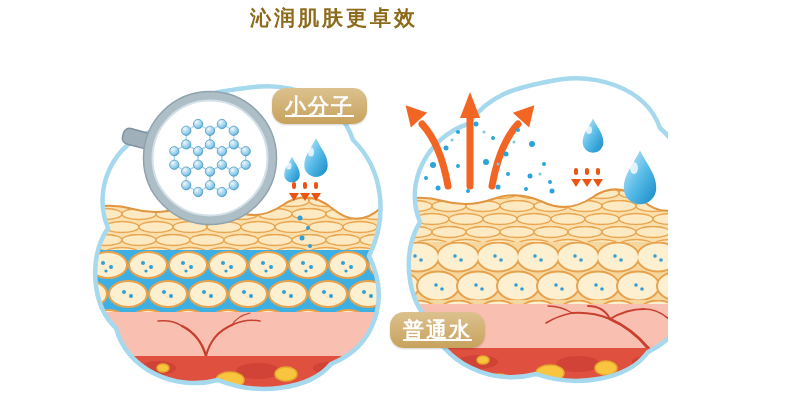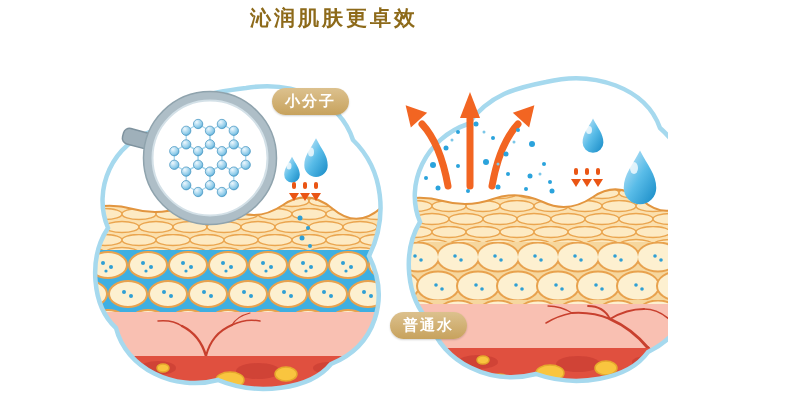--- a/index.html
+++ b/index.html
@@ -6,22 +6,22 @@
   .stage{position:relative;width:668px;height:402px;background:#ffffff;overflow:hidden;
          font-family:"Liberation Sans",sans-serif;}
   .title{position:absolute;top:4px;left:0;width:100%;margin:0;text-align:center;
          font-size:21px;font-weight:bold;letter-spacing:3px;
          color:var(--title-color,#8d6a1a);}
   .panel{position:absolute;}
   .panel-left{left:88px;top:78px;width:310px;height:324px;}
   .panel-right{left:398px;top:70px;width:310px;height:324px;}
   .badge{position:absolute;display:inline-block;padding:4px 13px;border-radius:14px;
          background:linear-gradient(var(--badge-top,#dcc18e),var(--badge-bottom,#c7a25d));
-         color:var(--badge-text,#ffffff);font-size:15px;font-weight:bold;letter-spacing:2px;
-         box-shadow:0 1px 2px rgba(0,0,0,.18);}
+         color:var(--badge-text,#ffffff);font-size:21px;font-weight:bold;letter-spacing:2px;
+         box-shadow:0 1px 2px rgba(0,0,0,.18);text-decoration:underline;}
   .badge-left{left:272px;top:88px;}
   .badge-right{left:390px;top:312px;}
 </style>
 </head>
 <body>
 
 <div class="stage">
 
   <h1 class="title">沁润肌肤更卓效</h1>
 

